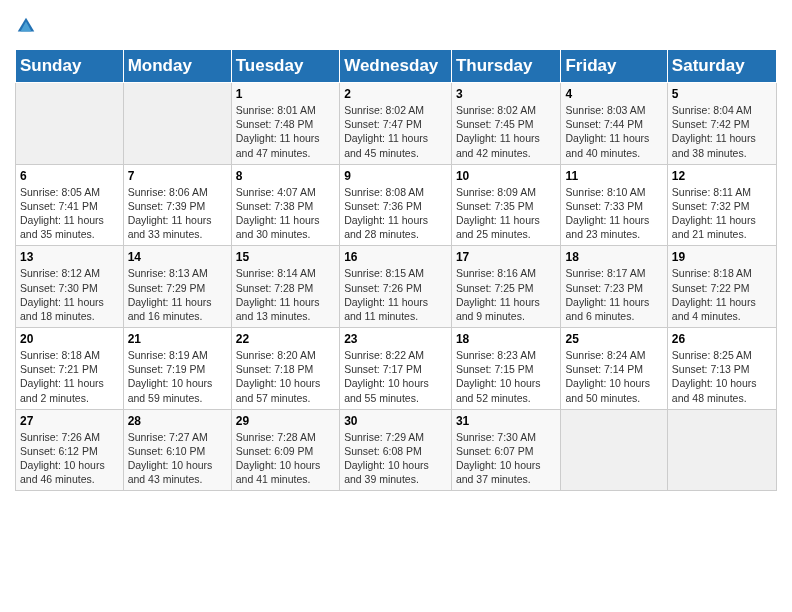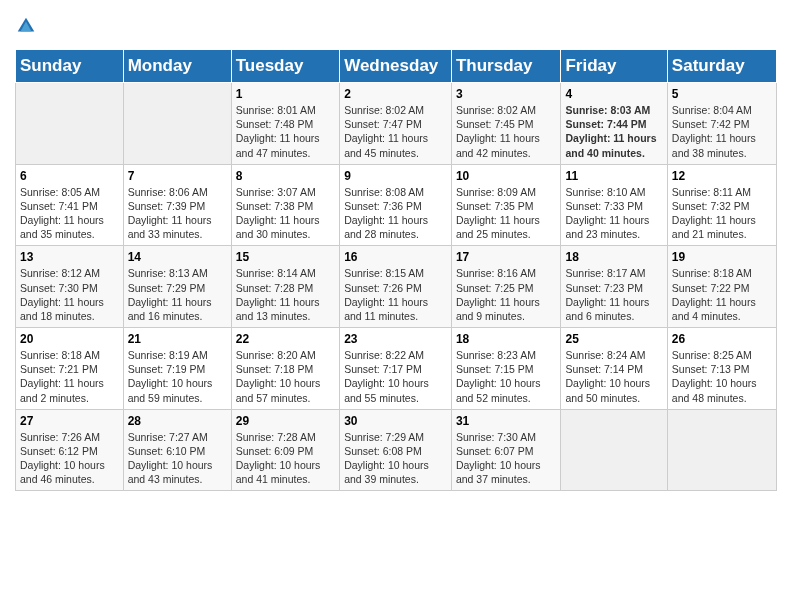--- a/index.html
+++ b/index.html
@@ -131,35 +131,35 @@
           <td class="empty"></td>
           <td><span class="day-num">1</span><span class="day-info" style="white-space: pre-line;">Sunrise: 8:01 AM
 Sunset: 7:48 PM
 Daylight: 11 hours and 47 minutes.</span></td>
           <td><span class="day-num">2</span><span class="day-info" style="white-space: pre-line;">Sunrise: 8:02 AM
 Sunset: 7:47 PM
 Daylight: 11 hours and 45 minutes.</span></td>
           <td><span class="day-num">3</span><span class="day-info" style="white-space: pre-line;">Sunrise: 8:02 AM
 Sunset: 7:45 PM
 Daylight: 11 hours and 42 minutes.</span></td>
-          <td><span class="day-num">4</span><span class="day-info" style="white-space: pre-line; font-weight: bold;">Sunrise: 8:03 AM
+          <td><span class="day-num">4</span><span class="day-info" style="white-space: pre-line;">Sunrise: 8:03 AM
 Sunset: 7:44 PM
 Daylight: 11 hours and 40 minutes.</span></td>
           <td><span class="day-num">5</span><span class="day-info" style="white-space: pre-line;">Sunrise: 8:04 AM
 Sunset: 7:42 PM
 Daylight: 11 hours and 38 minutes.</span></td>
         </tr>
         <tr>
           <td><span class="day-num">6</span><span class="day-info" style="white-space: pre-line;">Sunrise: 8:05 AM
 Sunset: 7:41 PM
 Daylight: 11 hours and 35 minutes.</span></td>
           <td><span class="day-num">7</span><span class="day-info" style="white-space: pre-line;">Sunrise: 8:06 AM
 Sunset: 7:39 PM
 Daylight: 11 hours and 33 minutes.</span></td>
-          <td><span class="day-num">8</span><span class="day-info" style="white-space: pre-line;">Sunrise: 3:07 AM
+          <td><span class="day-num">8</span><span class="day-info" style="white-space: pre-line;">Sunrise: 4:07 AM
 Sunset: 7:38 PM
 Daylight: 11 hours and 30 minutes.</span></td>
           <td><span class="day-num">9</span><span class="day-info" style="white-space: pre-line;">Sunrise: 8:08 AM
 Sunset: 7:36 PM
 Daylight: 11 hours and 28 minutes.</span></td>
           <td><span class="day-num">10</span><span class="day-info" style="white-space: pre-line;">Sunrise: 8:09 AM
 Sunset: 7:35 PM
 Daylight: 11 hours and 25 minutes.</span></td>
           <td><span class="day-num">11</span><span class="day-info" style="white-space: pre-line;">Sunrise: 8:10 AM
 Sunset: 7:33 PM

